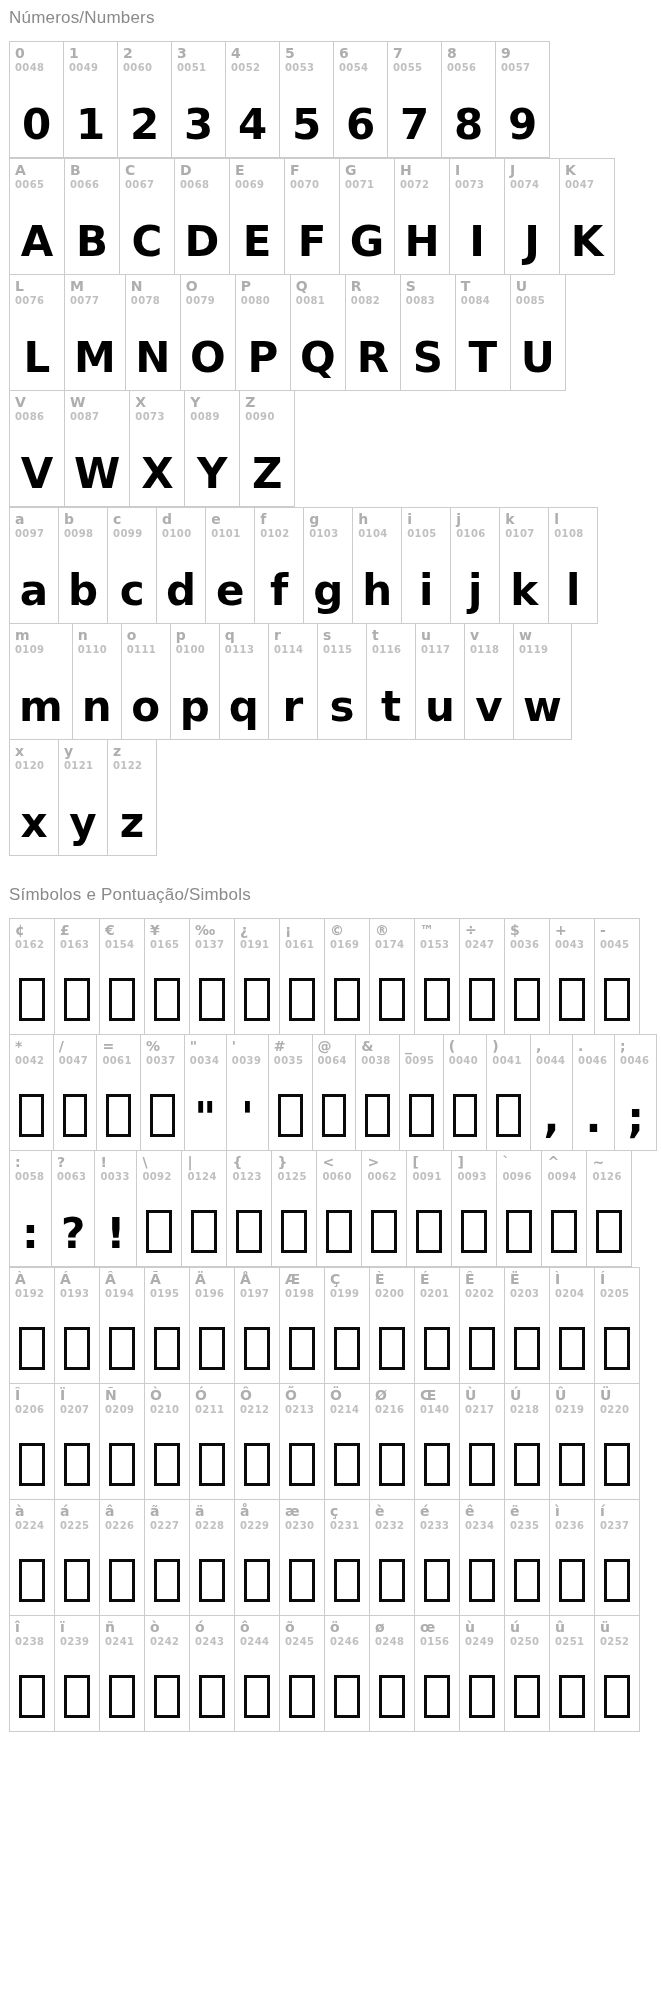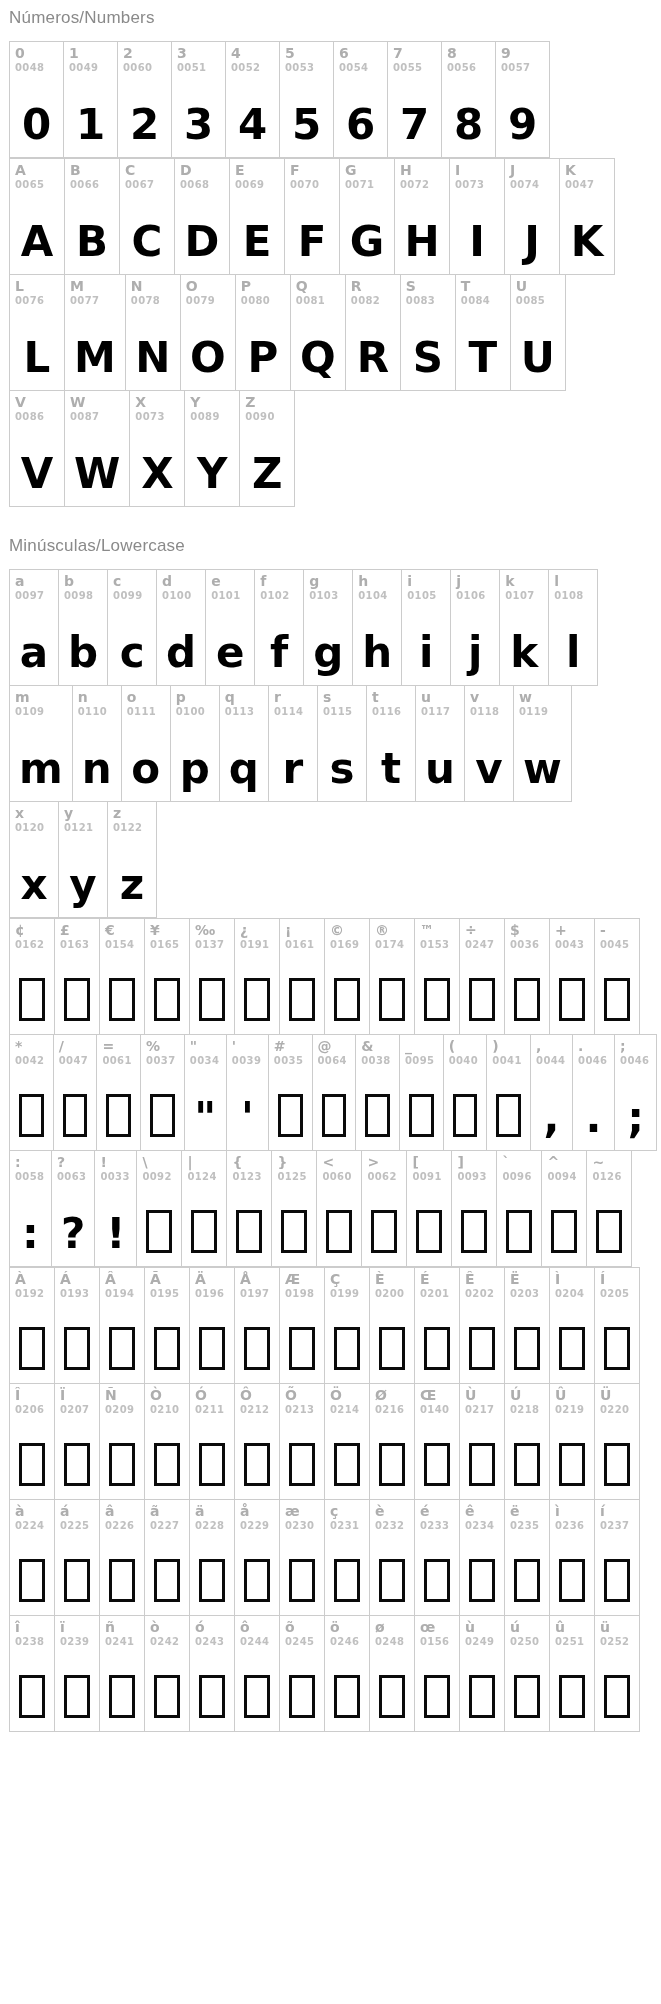--- a/index.html
+++ b/index.html
@@ -375,21 +375,20 @@
       <span class="cell-char">Z</span>
       <span class="cell-code">0090</span>
     </div>
     <div class="cell-glyph">Z</div>
   </div>
 </div>
 </div>
   </section>
 
   <section class="section sec-lowercase">
-    <h2 class="section-title">Minúsculas/Lowercase</h2>
     <div class="rows">
   <div class="char-row">
   <div class="char-cell">
     <div class="cell-head">
       <span class="cell-char">a</span>
       <span class="cell-code">0097</span>
     </div>
     <div class="cell-glyph">a</div>
   </div>
 
@@ -594,20 +593,21 @@
       <span class="cell-char">z</span>
       <span class="cell-code">0122</span>
     </div>
     <div class="cell-glyph">z</div>
   </div>
 </div>
 </div>
   </section>
 
   <section class="section sec-symbols">
+    <h2 class="section-title">Símbolos e Pontuação/Simbols</h2>
     <div class="rows">
   <div class="char-row">
   <div class="char-cell">
     <div class="cell-head">
       <span class="cell-char">¢</span>
       <span class="cell-code">0162</span>
     </div>
     <div class="cell-glyph">
               <span class="notdef"></span>
             </div>

